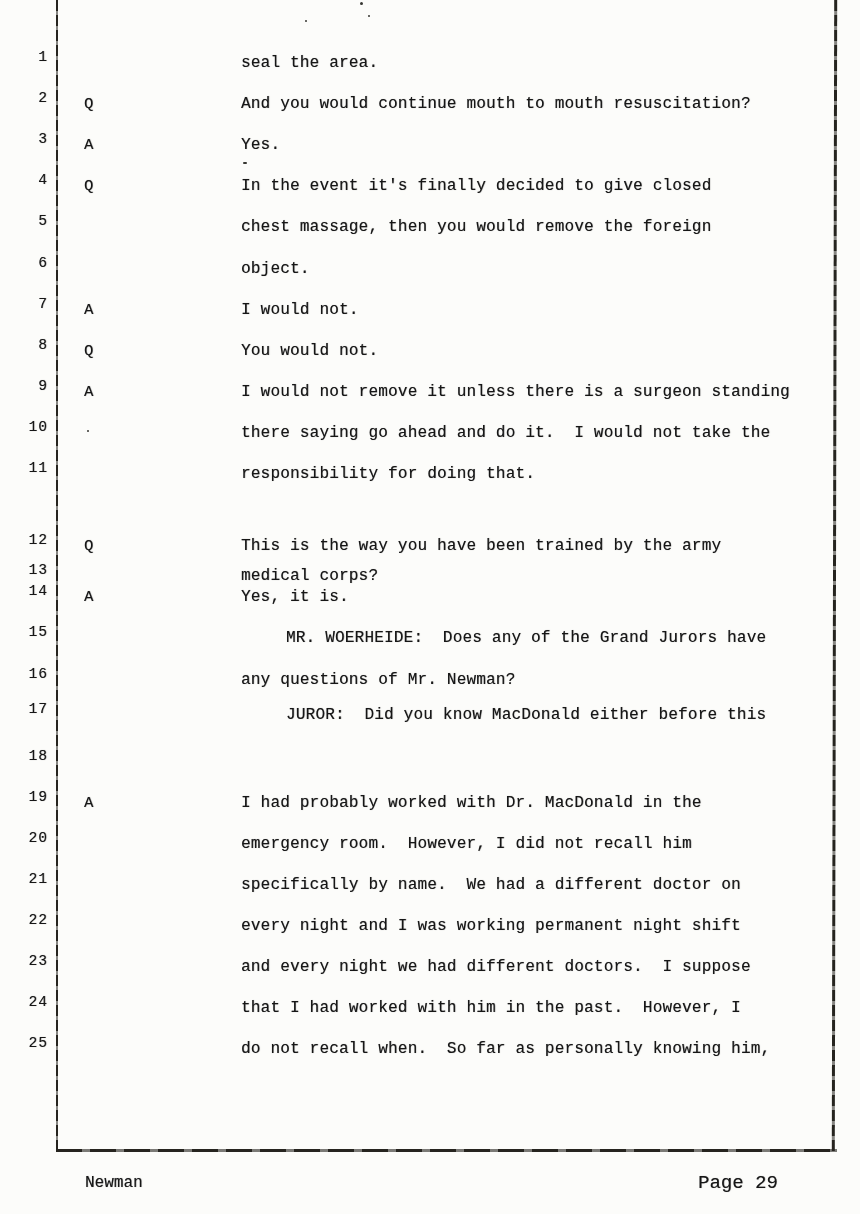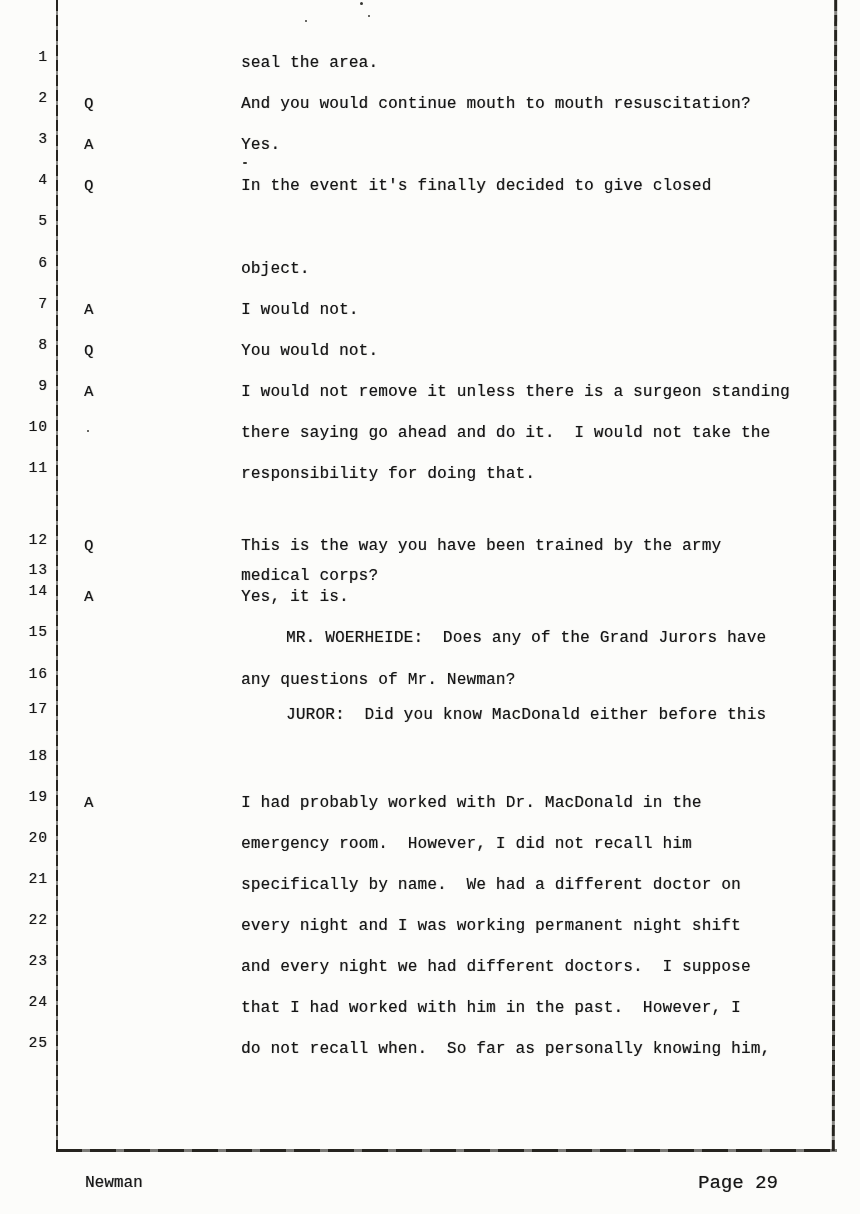--- a/index.html
+++ b/index.html
@@ -132,20 +132,21 @@
           <span class="txt">Yes.</span>
         </div>
         <div class="row" style="top: 177.3px;">
           <span class="num">4</span>
           <span class="spk">Q</span>
           <span class="txt">In the event it's finally decided to give closed</span>
         </div>
         <div class="row" style="top: 218.4px;">
           <span class="num">5</span>
           <span class="spk"></span>
+          <span class="txt">chest massage, then you would remove the foreign</span>
         </div>
         <div class="row" style="top: 259.5px;">
           <span class="num">6</span>
           <span class="spk"></span>
           <span class="txt">object.</span>
         </div>
         <div class="row" style="top: 300.6px;">
           <span class="num">7</span>
           <span class="spk">A</span>
           <span class="txt">I would not.</span>

